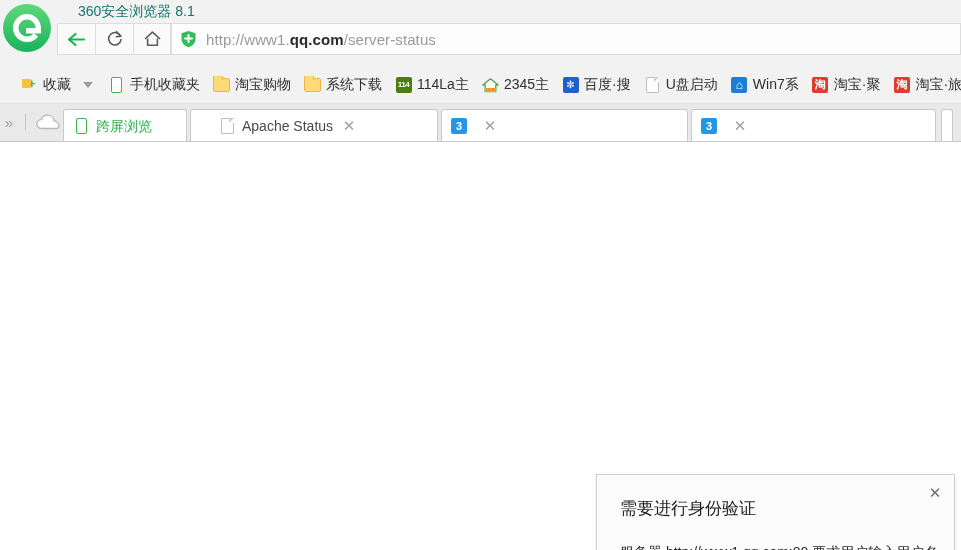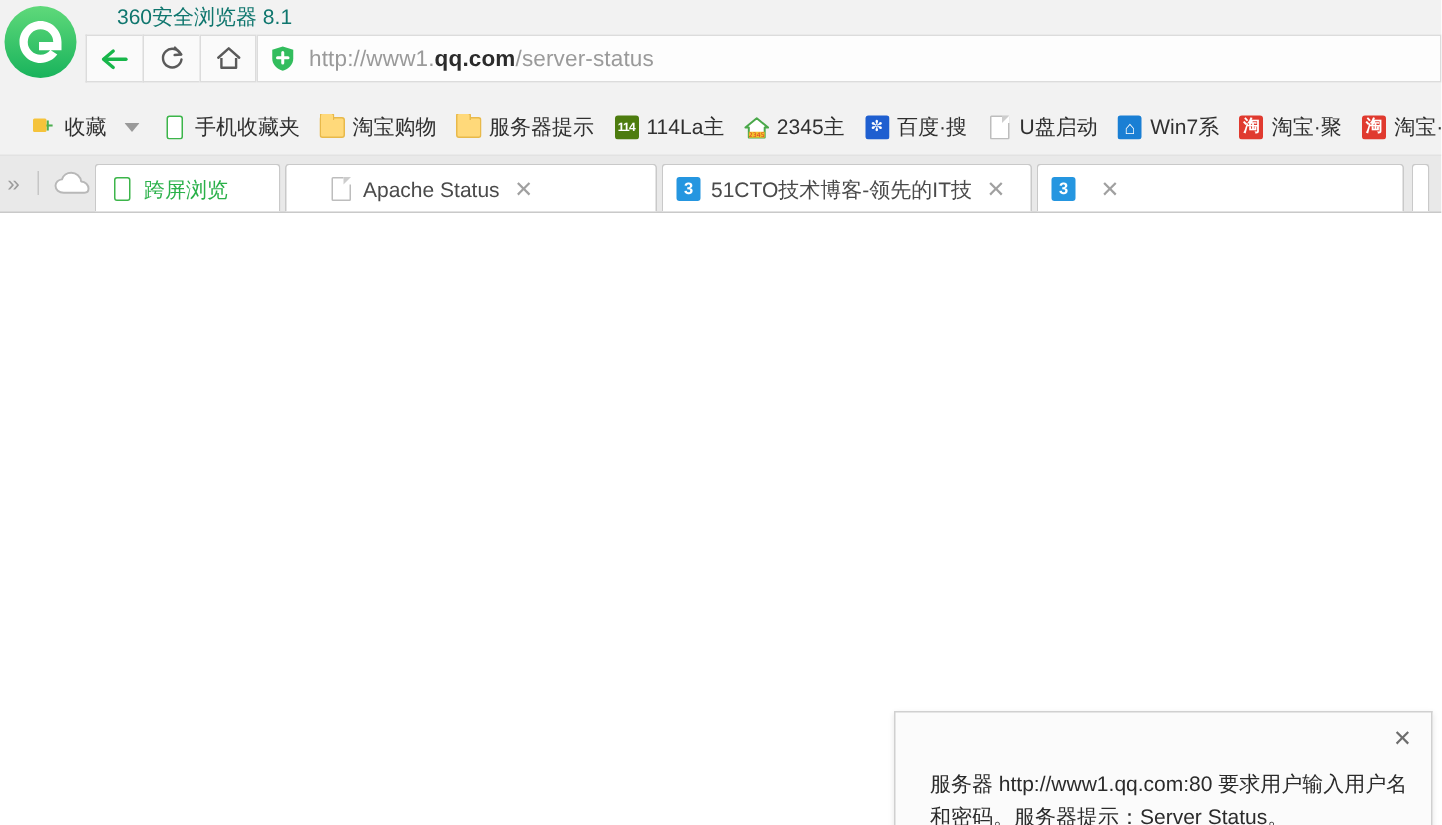--- a/index.html
+++ b/index.html
@@ -384,21 +384,21 @@
         <span class="bm-ico">
             <span class="ico-folder"></span>
           </span>
         <span class="bm-label">淘宝购物</span>
       </div>
 
       <div class="bm">
         <span class="bm-ico">
             <span class="ico-folder"></span>
           </span>
-        <span class="bm-label">服务器提示</span>
+        <span class="bm-label">系统下载</span>
       </div>
 
       <div class="bm">
         <span class="bm-ico">
             <span class="ico-sq ico-114">114</span>
           </span>
         <span class="bm-label">114La主</span>
       </div>
 
       <div class="bm">
@@ -475,38 +475,38 @@
           <span class="ico-doc"></span>
         </span>
       <span class="t-label">Apache Status</span>
       <span class="t-close">✕</span>
     </div>
 
     <div class="tab tab-w-51cto">
       <span class="t-ico">
           <span class="ico-51">3</span>
         </span>
-      <span class="t-label">51CTO技术博客-领先的IT技</span>
       <span class="t-close">✕</span>
     </div>
 
     <div class="tab tab-w-blog">
       <span class="t-ico">
           <span class="ico-51">3</span>
         </span>
       <span class="t-close">✕</span>
     </div>
 
     <div class="tab-stub"></div>
   </div>
 
   <div class="viewport">
 
     <div class="auth-dialog">
       <div class="auth-close">✕</div>
 
+      <div class="auth-title">需要进行身份验证</div>
 
       <div class="auth-body">服务器 http://www1.qq.com:80 要求用户输入用户名和密码。服务器提示：Server Status。</div>
 
     </div>
 
   </div>
 </div>
 
 </body></html>

